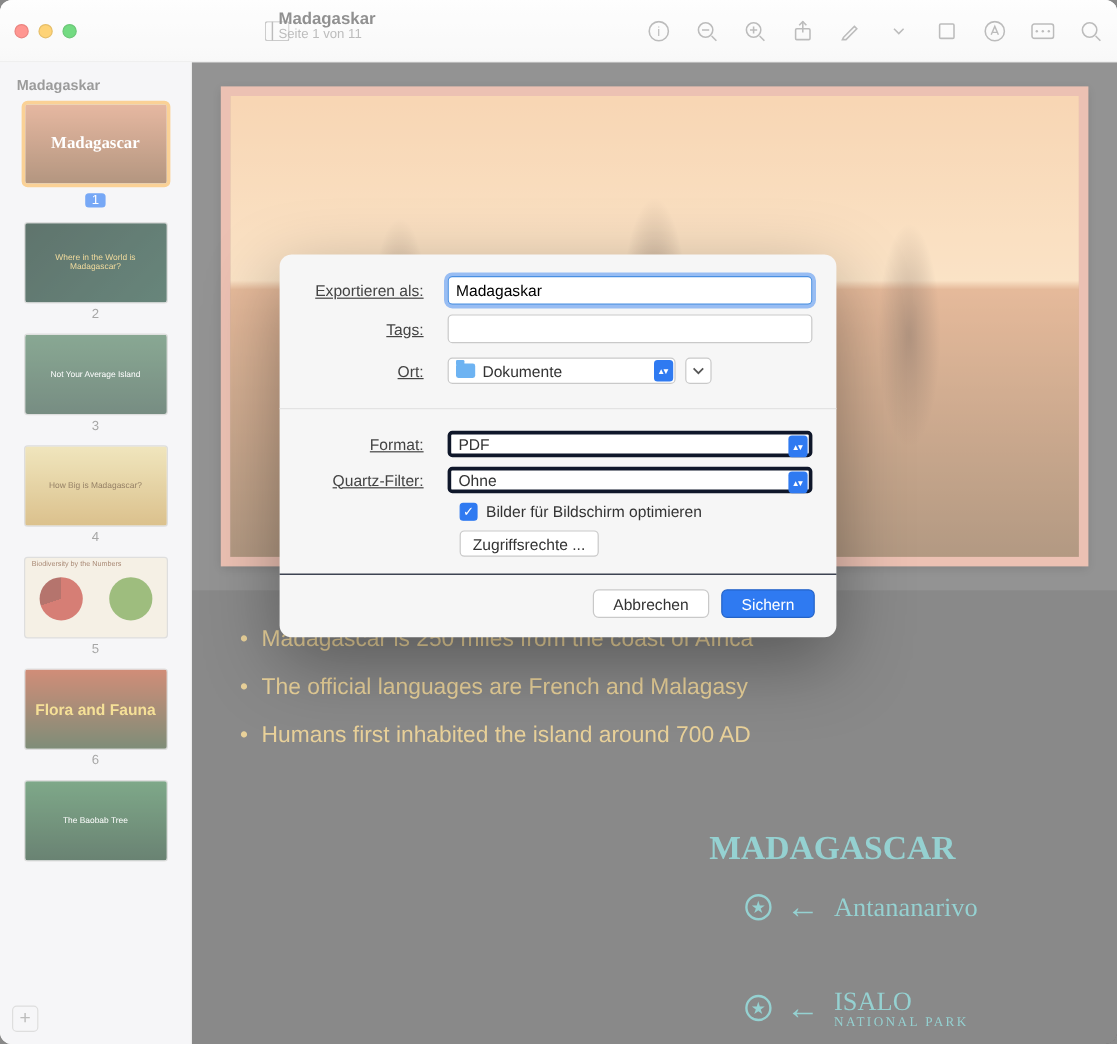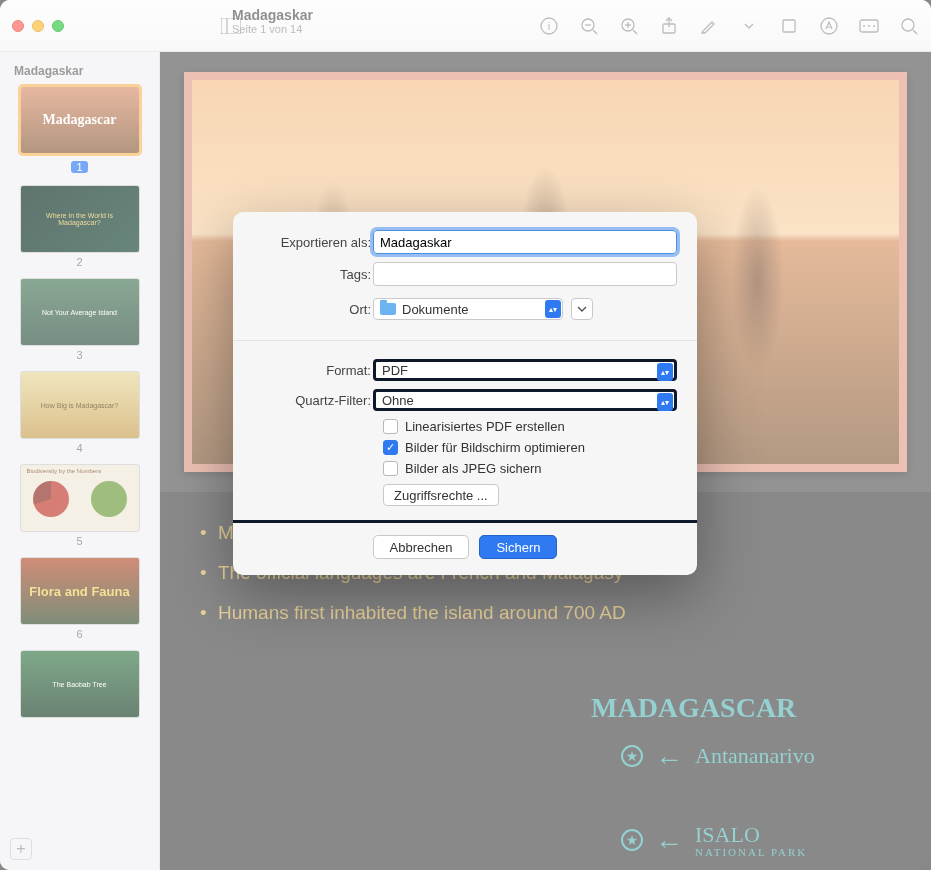--- a/index.html
+++ b/index.html
@@ -142,21 +142,21 @@
     left:233px; top:212px;
     width:464px;
     background:#f6f6f6;
     border-radius:10px;
     box-shadow: 0 20px 60px rgba(0,0,0,.35);
     font-size:13px;
     color:#333;
   }
   .dlg-top { padding: 18px 20px 16px; }
   .dlg-row { display:flex; align-items:center; margin-bottom:8px; }
-  .dlg-label { width:120px; text-align:right; padding-right:2px; color:#444; }
+  .dlg-label { width:120px; text-align:right; padding-right:20px; color:#444;text-decoration:underline; }
   .dlg-input {
     flex:1; height:24px; border:1px solid #c9c9c9;
     border-radius:4px; padding:2px 6px; font-size:13px;
     background:#fff;
   }
   .dlg-input.focus {
     outline:3px solid rgba(38,120,240,.45);
     border-color:#4a90e2;
   }
   .dlg-input.focus::selection { background:#b3d4ff; }
@@ -204,21 +204,21 @@
     width:15px;height:15px;border:1px solid #b8b8b8;border-radius:3px;background:#fff;
     display:flex;align-items:center;justify-content:center;font-size:11px;color:#fff;
   }
   .chk.on { background:#2f7af1; border-color:#2f7af1;}
   .btn-small {
     margin:8px 0 0 130px;
     height:22px; padding:0 10px; border:1px solid #c9c9c9;
     border-radius:4px; background:#fff; font-size:13px;
     display:inline-flex; align-items:center;
   }
-  .dlg-bot { padding:12px 18px 16px; display:flex; justify-content:center; gap:10px; border-top:3px solid #0f172a;}
+  .dlg-bot { padding:12px 18px 16px; display:flex; justify-content:flex-end; gap:10px; border-top:1px solid #0f172a;}
   .btn {
     height:24px; padding: 0 16px; border-radius:5px; font-size:13px;
     display:inline-flex; align-items:center; justify-content:center;
     border:1px solid #c9c9c9; background:#fff;
   }
   .btn.primary { background:#2f7af1; color:#fff; border-color:#2463c7;}
 
   
   .t1bg{background:linear-gradient(#d9926f,#8b5e3c);}
   .t2bg{background:linear-gradient(135deg,#0a2a1f,#174535);}
@@ -243,21 +243,21 @@
       <div class="tl grn"></div>
     </div>
     <div class="tb-sidebar-btn">
       <svg width="20" height="16" viewBox="0 0 20 16">
           <rect x="0" y="0" width="20" height="16" rx="2" fill="none" stroke="#999" stroke-width="1.2"></rect>
           <line x1="6" y1="0" x2="6" y2="16" stroke="#999" stroke-width="1.2"></line>
         </svg>
     </div>
     <div class="doctitle">
       <div class="t1">Madagaskar</div>
-      <div class="t2">Seite 1 von 14</div>
+      <div class="t2">Seite 1 von 11</div>
     </div>
     <div class="tb-icons">
       <div class="ic">
           <svg width="18" height="18">
             <circle cx="9" cy="9" r="8" fill="none" stroke="#999" stroke-width="1.3"></circle>
             <text x="9" y="13" text-anchor="middle" font-size="11" fill="#999">i</text>
           </svg>
         </div>
       <div class="ic">
           <svg width="18" height="18">
@@ -440,30 +440,22 @@
         </div>
       </div>
       <div class="dlg-row">
         <div class="dlg-label">Quartz-Filter:</div>
         <div class="sel-popup">
           <span>Ohne</span>
           <span class="end">▴▾</span>
         </div>
       </div>
       <div class="chk-row">
-        <div class="chk"></div>
-        <span>Linearisiertes PDF erstellen</span>
-      </div>
-      <div class="chk-row">
         <div class="chk on">✓</div>
         <span>Bilder für Bildschirm optimieren</span>
-      </div>
-      <div class="chk-row">
-        <div class="chk"></div>
-        <span>Bilder als JPEG sichern</span>
       </div>
       <div class="btn-small">Zugriffsrechte ...</div>
     </div>
     <div class="dlg-bot">
       <div class="btn">Abbrechen</div>
       <div class="btn primary">Sichern</div>
     </div>
   </div>
 
 </div>

